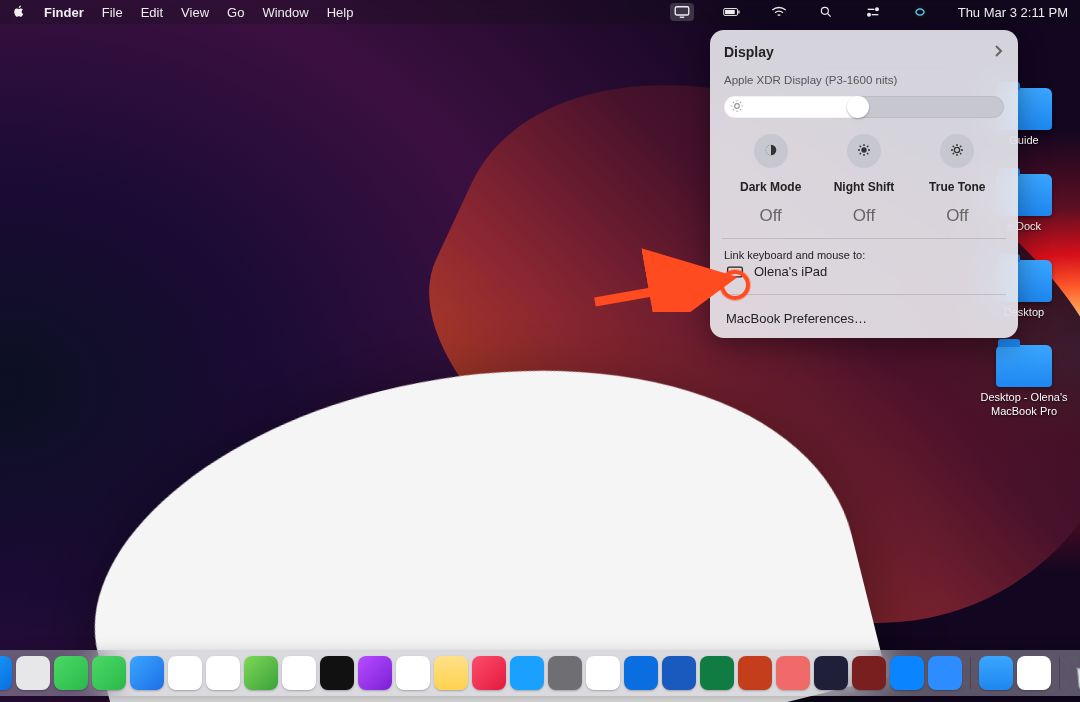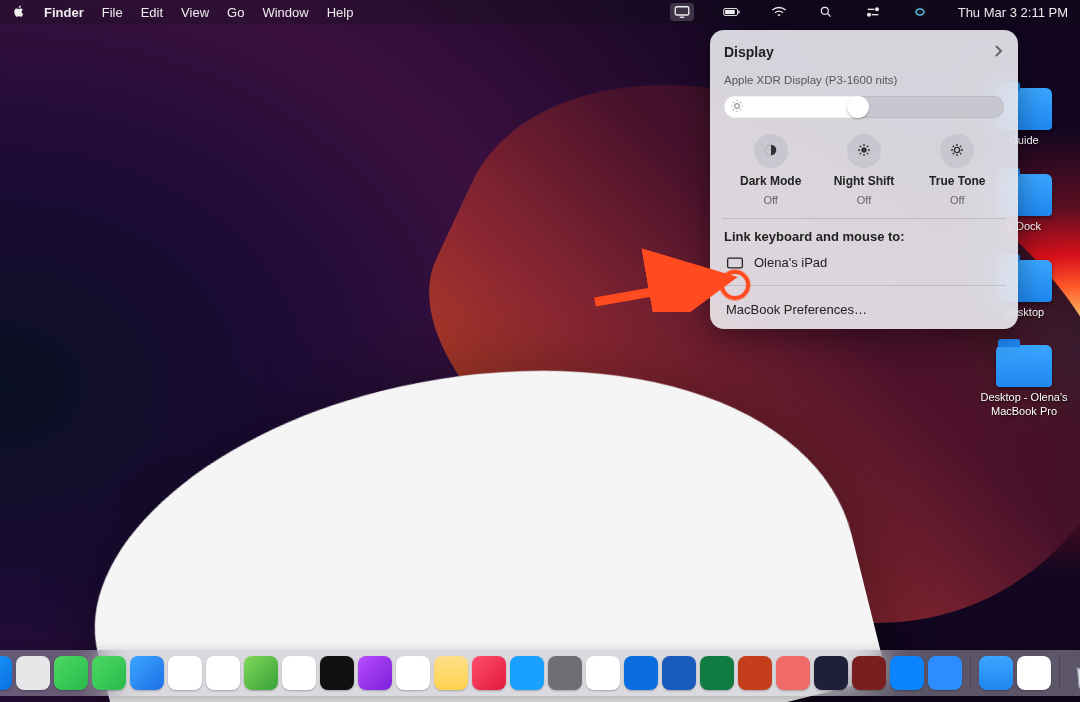--- a/index.html
+++ b/index.html
@@ -89,26 +89,26 @@
     background: linear-gradient(90deg,#fff 0%, #fff 48%, #c7c7cf 48%, #c7c7cf 100%);
     position:relative;
     box-shadow: inset 0 0 0 1px rgba(0,0,0,.05);
   }
   .cc-slider .sun { position:absolute; left:6px; top:3px; color:#999; }
   .cc-slider .thumb {
     position:absolute; left: calc(48% - 11px); top:0; width:22px; height:22px;
     background:#fff; border-radius:50%; box-shadow: 0 1px 2px rgba(0,0,0,.3);
   }
   .cc-row3 { display:flex; justify-content:space-around; margin-top:16px; }
-  .cc-btn { display:flex; flex-direction:column; align-items:center; gap:6px; width:90px; }
+  .cc-btn { display:flex; flex-direction:column; align-items:center; gap:12px; width:90px; }
   .cc-circle { width:34px; height:34px; border-radius:50%; background:#c7c7cf; display:flex; align-items:center; justify-content:center; }
   .cc-btn-label { font-weight:600; font-size:12px; }
-  .cc-btn-state { color:#666; font-size:11px;text-align:right; }
+  .cc-btn-state { color:#666; font-size:17px;text-align:right; }
   .cc-hr { border:0; border-top:1px solid rgba(0,0,0,.12); margin:12px -2px 10px; }
-  .cc-section-label { font-weight:700; font-size:13px; margin-bottom:8px; }
+  .cc-section-label { font-weight:400; font-size:11px; margin-bottom:0; }
   .cc-link-row { display:flex; align-items:center; gap:10px; padding:3px 2px; }
   .dev-icon { width:18px; height:14px; }
   .cc-prefs { padding:6px 2px 4px; color:#222; }
 
   .circle-highlight {
     position:absolute; width:30px; height:30px; border:4px solid #ff4b1f;
     border-radius:50%; box-shadow: 0 0 0 1px rgba(255,75,31,.4);
   }
   .arrow { position:absolute; }
 

